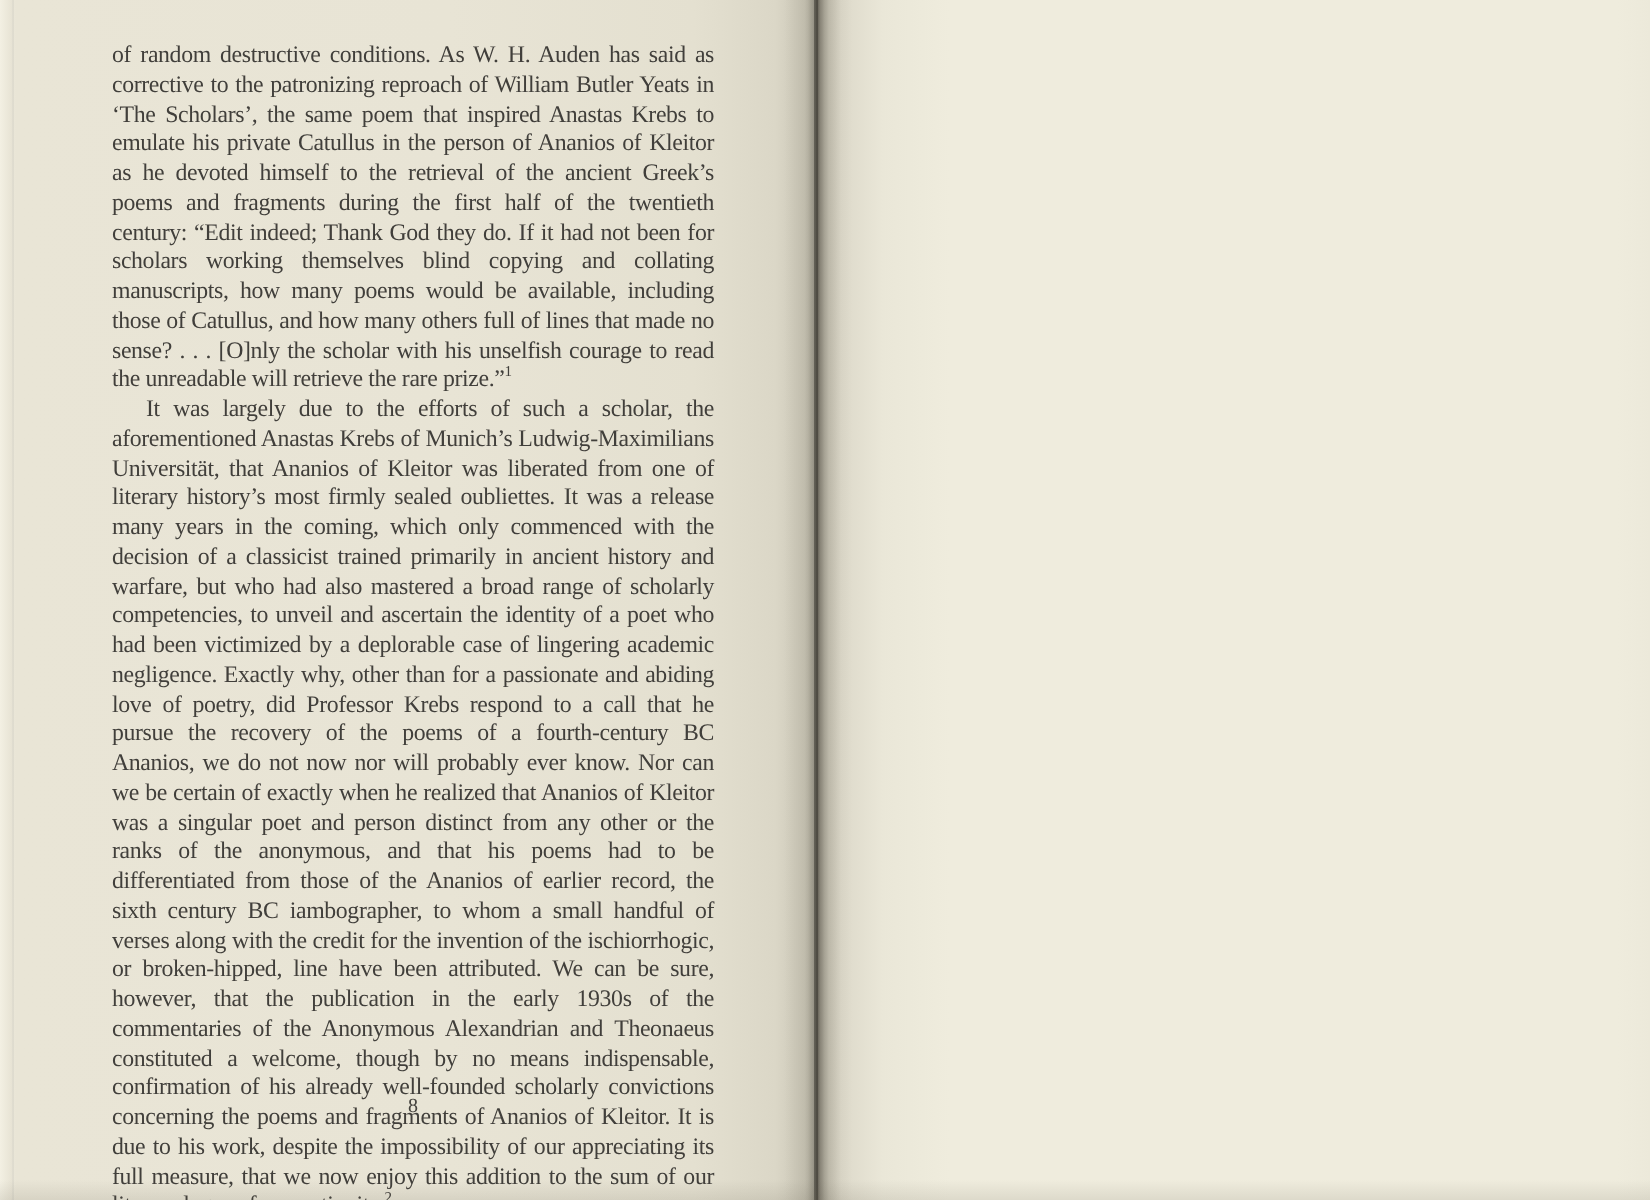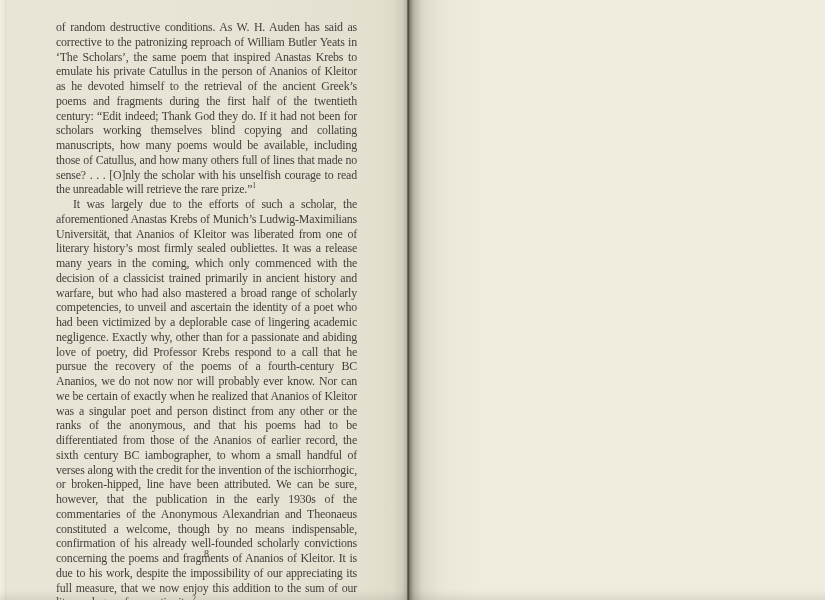--- a/index.html
+++ b/index.html
@@ -2,21 +2,21 @@
 <html><head>
 <meta charset="utf-8">
 <style>
   html,body { margin:0; padding:0; }
   body {
     width:825px; height:600px; overflow:hidden; position:relative;
     background:#e9e5d6;
     font-family:"Liberation Serif", serif;
   }
   .book { position:absolute; inset:0; }
-  .page { position:absolute; top:0; height:600px;padding-left:28px; }
+  .page { position:absolute; top:0; height:600px; }
   .page-left {
     left:0; width:408px;
     background:linear-gradient(90deg,#f0ecdf 0%,#e9e5d6 2%,#e8e4d5 55%,#e4e0d0 85%,#dbd7c7 95%,#c9c5b5 99%,#aaa698 100%);
   }
   .page-right {
     left:408px; width:417px;
     background:linear-gradient(90deg,#8f8a7d 0%,#bdb9aa 1%,#ddd9ca 3%,#eae7d8 8%,#efecdd 16%,#efecdd 96%,#ece9da 100%);
   }
   .edge-left {
     position:absolute; left:0; top:0; width:6px; height:600px;

